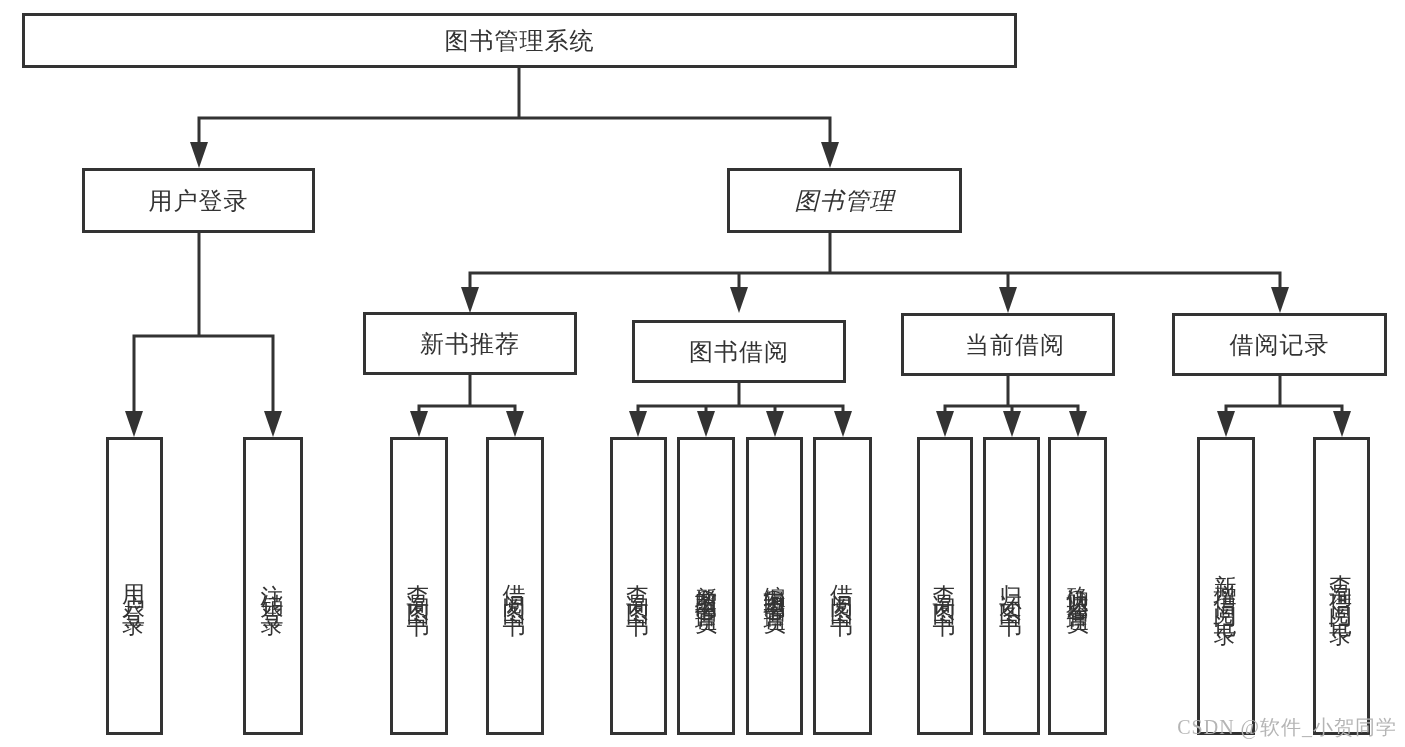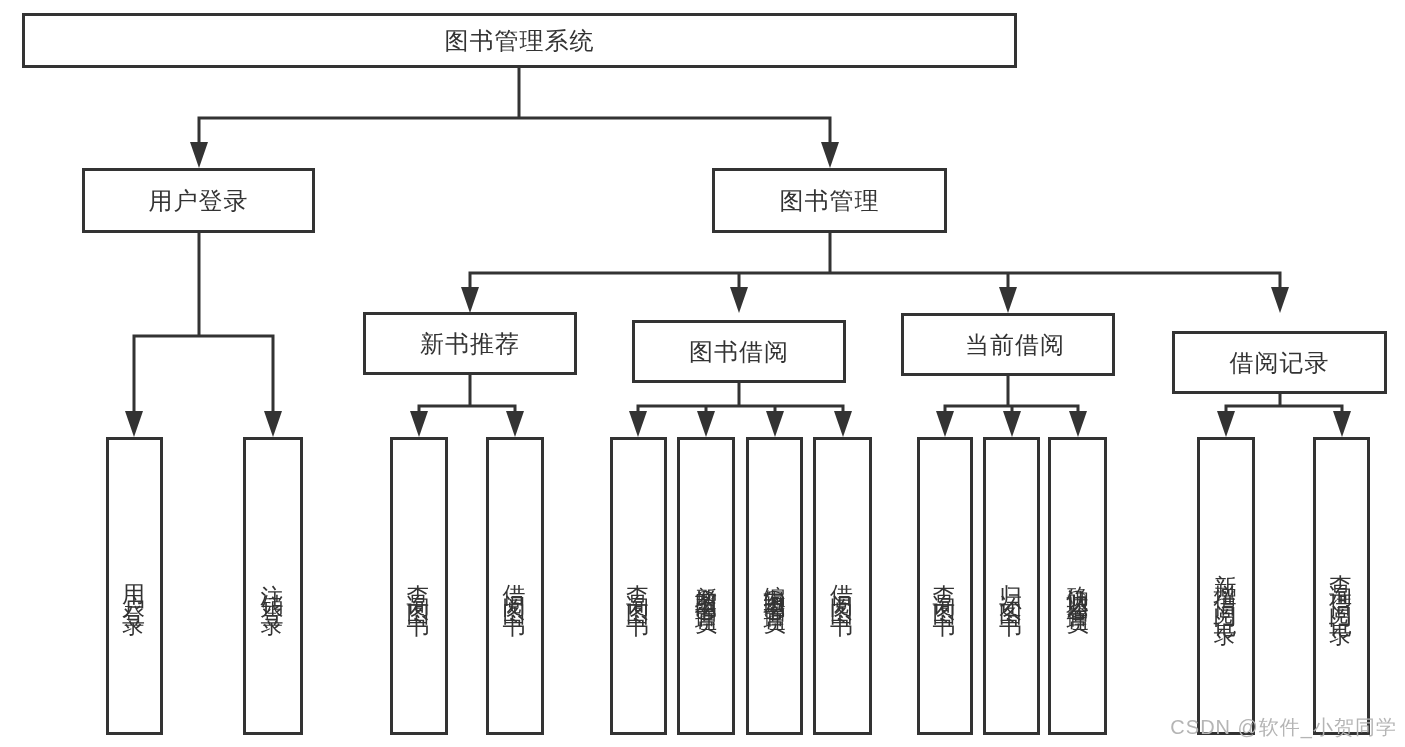--- a/index.html
+++ b/index.html
@@ -40,21 +40,21 @@
     font-size:22px;
     letter-spacing:4px;
   }
   .watermark{
     position:absolute;
     right:8px;bottom:6px;
     color:var(--wm);
     font-size:20px;
     letter-spacing:1px;
     z-index:5;
-    font-family:Liberation Sans, sans-serif;
+    font-family:Liberation Serif, serif;
   }
 </style>
 </head>
 <body>
 
 <div class="canvas">
 
   <svg class="connectors" viewBox="0 0 1405 747" xmlns="http://www.w3.org/2000/svg">
 
     <g>
@@ -101,26 +101,26 @@
     <g>
       <path d="M1280 376 V406 M1226 406 H1342 M1226 406 V413 M1342 406 V413"></path>
       <polygon points="1217,411 1235,411 1226,437"></polygon>
       <polygon points="1333,411 1351,411 1342,437"></polygon>
     </g>
   </svg>
 
   <div class="box" style="left:22px;top:13px;width:995px;height:55px;">图书管理系统</div>
 
   <div class="box" style="left:82px;top:168px;width:233px;height:65px;">用户登录</div>
-  <div class="box" style="left:712px;top:168px;width:235px;height:65px;">图书管理</div>
+  <div class="box" style="left:727px;top:168px;width:235px;height:65px;font-style:italic;">图书管理</div>
 
   <div class="box" style="left:363px;top:312px;width:214px;height:63px;">新书推荐</div>
   <div class="box" style="left:632px;top:320px;width:214px;height:63px;">图书借阅</div>
   <div class="box" style="left:901px;top:313px;width:214px;height:63px;padding-left:14px;">当前借阅</div>
-  <div class="box" style="left:1172px;top:331px;width:215px;height:63px;">借阅记录</div>
+  <div class="box" style="left:1172px;top:313px;width:215px;height:63px;">借阅记录</div>
 
   <div class="box vbox" style="left:106px;top:437px;width:57px;height:298px;">用户登录</div>
   <div class="box vbox" style="left:243px;top:437px;width:60px;height:298px;">注销登录</div>
 
   <div class="box vbox" style="left:390px;top:437px;width:58px;height:298px;">查询图书</div>
   <div class="box vbox" style="left:486px;top:437px;width:58px;height:298px;">借阅图书</div>
 
   <div class="box vbox" style="left:610px;top:437px;width:57px;height:298px;">查询图书</div>
   <div class="box vbox long" style="left:677px;top:437px;width:58px;height:298px;">新增图书（管理员）</div>
   <div class="box vbox long" style="left:746px;top:437px;width:57px;height:298px;">编辑图书（管理员）</div>

